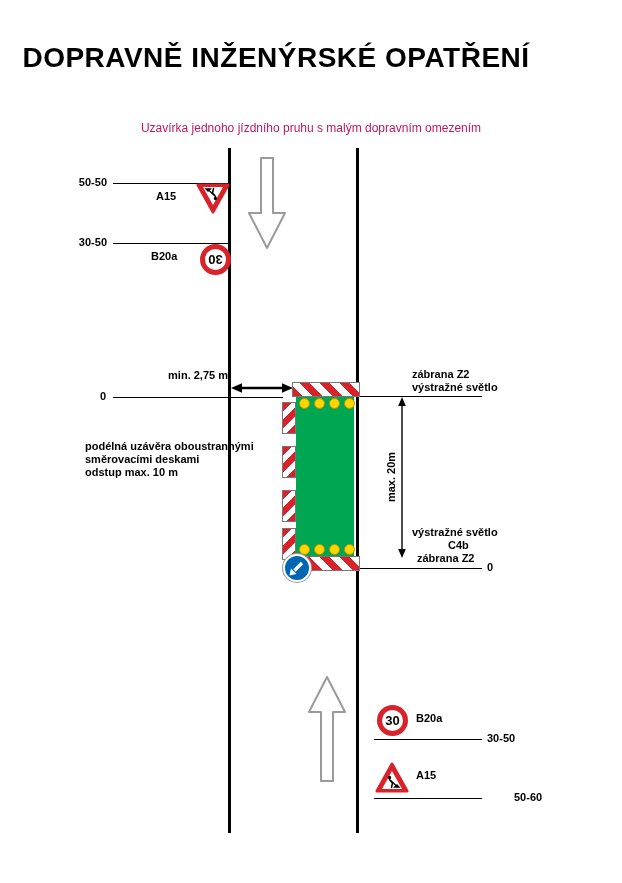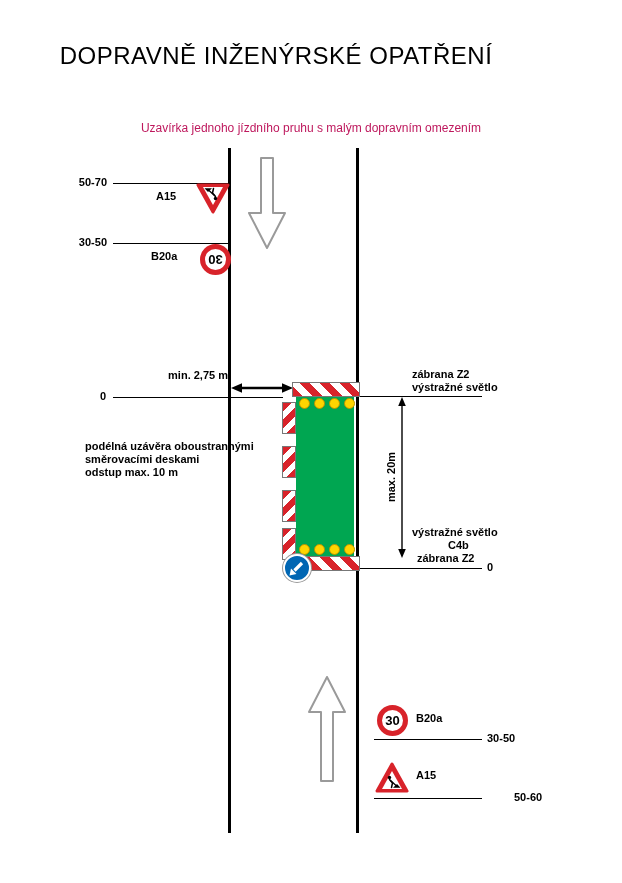--- a/index.html
+++ b/index.html
@@ -1,21 +1,21 @@
 <!DOCTYPE html>
 <html><head>
 <meta charset="utf-8">
 <style>
   html,body{margin:0;padding:0;background:#ffffff;}
   .canvas{position:relative;width:622px;height:883px;background:#fff;
           font-family:"Liberation Sans",sans-serif;color:#000;overflow:hidden;}
   .abs{position:absolute;}
 
   
-  .title{top:42px;left:0;width:552px;text-align:center;font-size:24px;font-weight:normal;letter-spacing:.5px;}
+  .title{top:42px;left:0;width:552px;text-align:center;font-size:28px;font-weight:bold;letter-spacing:.5px;}
   .subtitle{top:100px;left:0;width:622px;text-align:center;font-size:14px;}
   .description{top:121px;left:0;width:622px;text-align:center;font-size:12px;color:#be185d;}
 
   
   .roadline{top:148px;width:3px;height:685px;background:#000;}
   .road-left{left:228px;}
   .road-right{left:356px;}
 
   
   .hline{height:1px;background:#000;}
@@ -48,21 +48,21 @@
 
 <div class="canvas">
 
   <div class="abs title">DOPRAVNĚ INŽENÝRSKÉ OPATŘENÍ</div>
   <div class="abs description">Uzavírka jednoho jízdního pruhu s malým dopravním omezením</div>
 
   <div class="abs roadline road-left"></div>
   <div class="abs roadline road-right"></div>
 
   <div class="abs hline" style="top:183px;left:113px;width:115px;"></div>
-  <div class="abs lbl lbl-r" style="top:176px;left:55px;width:52px;">50-70</div>
+  <div class="abs lbl lbl-r" style="top:176px;left:55px;width:52px;">50-50</div>
   <div class="abs lbl" style="top:190px;left:156px;">A15</div>
   <div class="abs rot180" style="top:183px;left:196px;width:34px;height:31px;">
     <svg width="34" height="31" viewBox="0 0 34 31">
       <polygon points="17,2 32,29 2,29" fill="#D8232A" stroke="#D8232A" stroke-width="3" stroke-linejoin="round"></polygon>
       <polygon points="17,9 27,27 7,27" fill="#ffffff"></polygon>
       <circle cx="14.5" cy="15.5" r="1.7" fill="#000"></circle>
       <path d="M14.5,17.5 L17.5,21 L16.5,25.5" stroke="#000" stroke-width="1.5" fill="none" stroke-linecap="round"></path>
       <path d="M15.5,18.5 L21,23.5" stroke="#000" stroke-width="1.3" fill="none" stroke-linecap="round"></path>
       <polygon points="18,25.8 25.5,25.8 22,22" fill="#000"></polygon>
     </svg>

